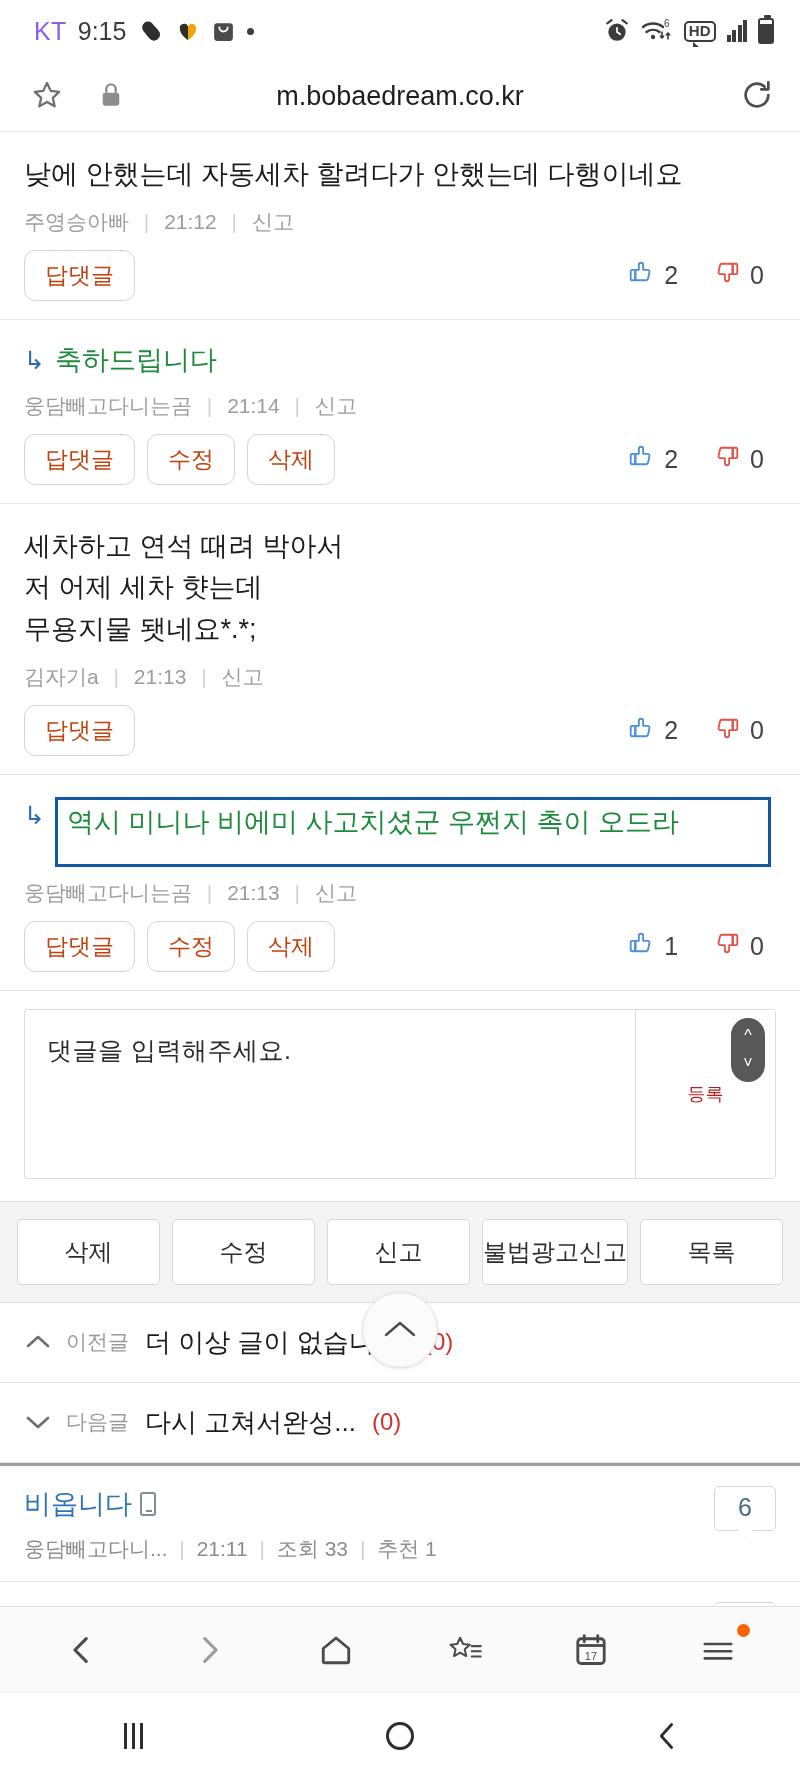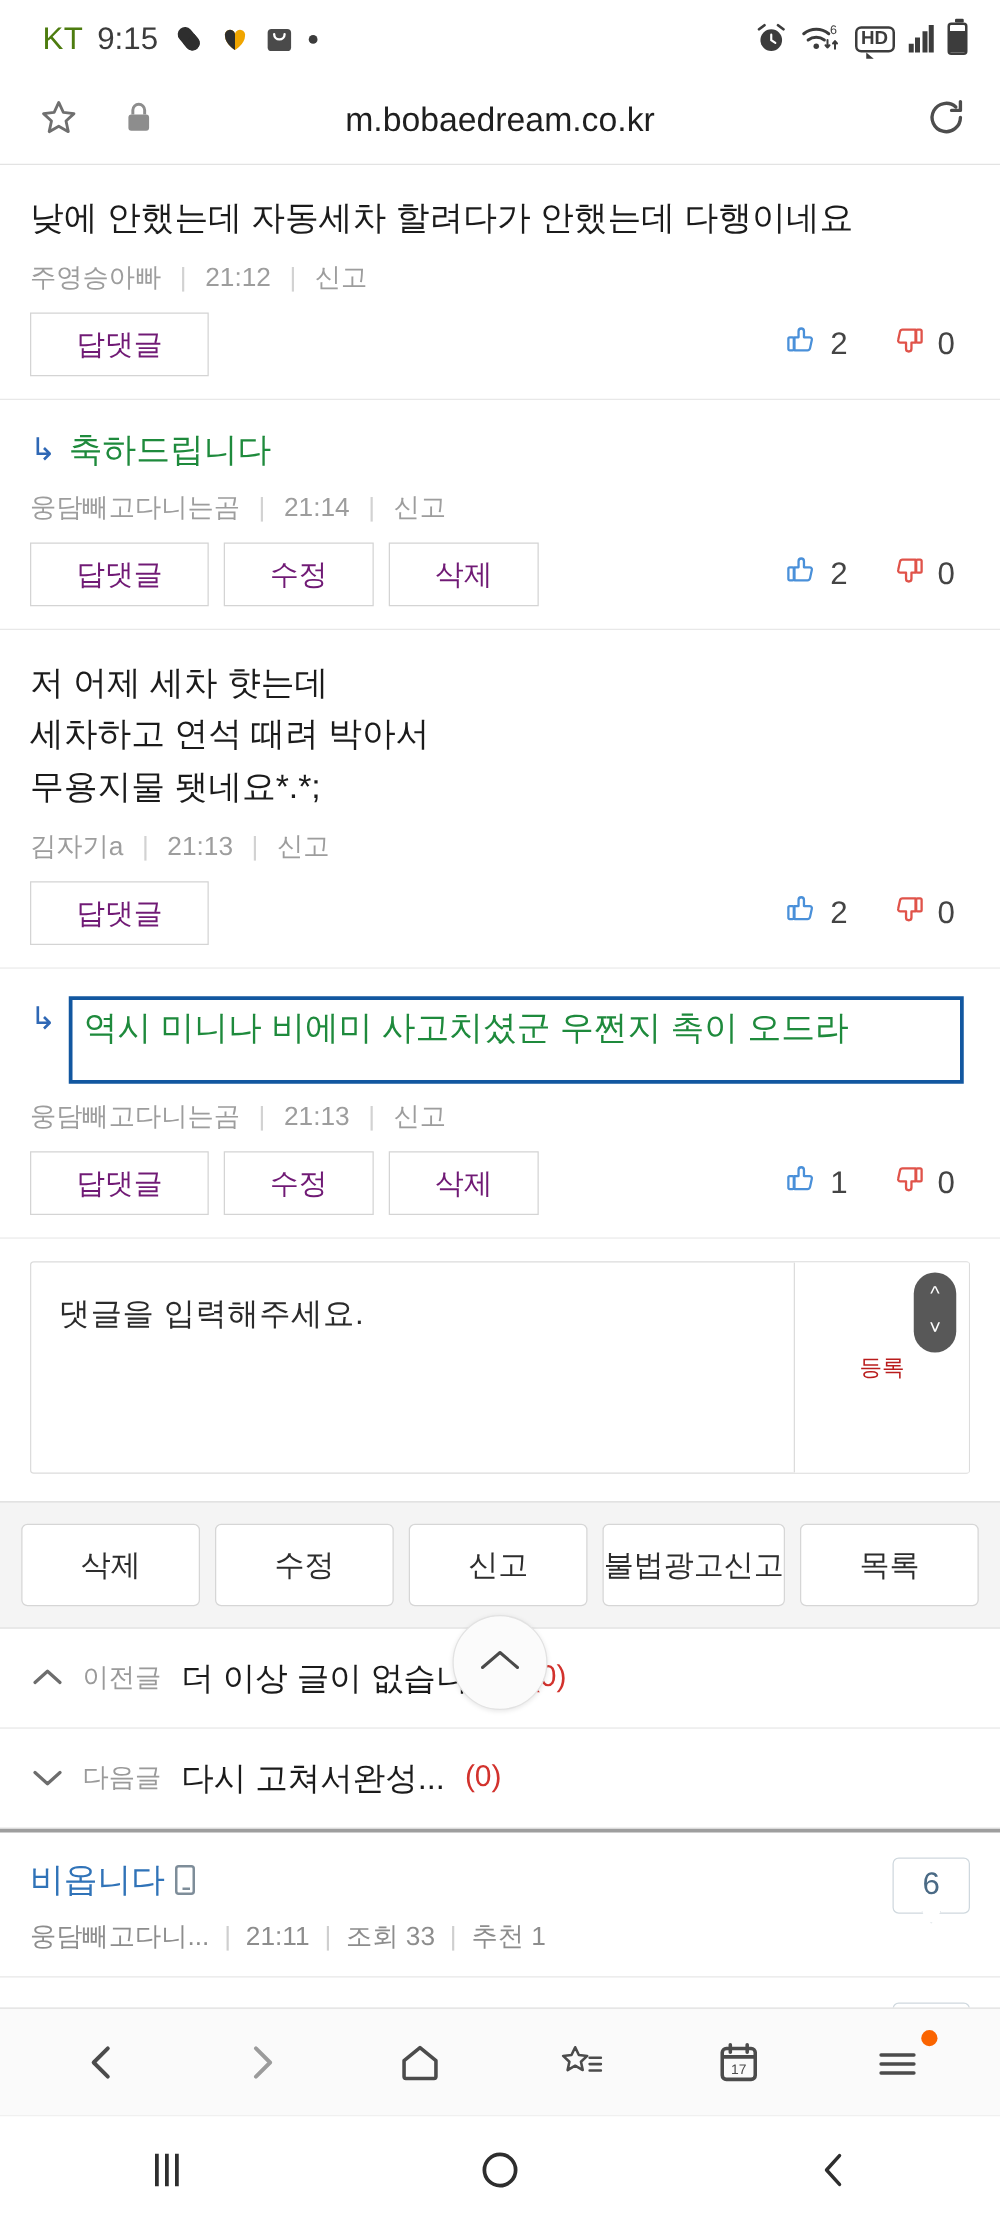--- a/index.html
+++ b/index.html
@@ -15,21 +15,21 @@
   
   .statusbar {
     height: 62px;
     display: flex;
     align-items: center;
     justify-content: space-between;
     padding: 0 26px 0 34px;
     background: #ffffff;
   }
   .sb-left { display: flex; align-items: center; gap: 11px; }
-  .sb-carrier { font-size: 25px; color: #4d7c0f; letter-spacing: .4px; }
+  .sb-carrier { font-size: 25px; color: #8b5cf6; letter-spacing: .4px; }
   .sb-clock { font-size: 25px; color: #3c3c3c; }
   .sb-ic { display: inline-flex; align-items: center; justify-content: center; }
   .sb-right { display: flex; align-items: center; gap: 11px; }
   .sb-dot { width: 7px; height: 7px; background: #3c3c3c; border-radius: 50%; display:inline-block; }
   .hd-box {
     border: 2.5px solid #3c3c3c; border-radius: 5px;
     font-size: 15px; font-weight: bold; color: #3c3c3c;
     padding: 0px 3px 1px; line-height: 16px; position: relative;
   }
   .hd-box::after {
@@ -75,22 +75,22 @@
   .c-arrow { color: #2f68b5; font-size: 25px; line-height: 36px; flex: none; }
   .c-reply-text { font-size: 27px; color: #1e8a3c; font-weight: 500; line-height: 1.4; }
   .c-reply-text.boxed {
     border: 3px solid #1257a0; padding: 6px 9px 24px; display:inline-block;
     width: calc(100% - 36px); line-height: 1.25;
   }
   .c-meta { margin-top: 12px; font-size: 21px; color: #9d9d9d; }
   .c-meta .sep { color: #d2d2d2; margin: 0 9px; }
   .c-footer { margin-top: 14px; display: flex; align-items: center; }
   .btn-sm {
-    border: 1px solid #d4d4d4; border-radius: 0; background: #fff;
-    font-size: 23px; color: #701a75; padding: 9px 36px; margin-right: 12px;
+    border: 1px solid #d4d4d4; border-radius: 11px; background: #fff;
+    font-size: 23px; color: #c2410c; padding: 9px 20px; margin-right: 12px;
     font-family: inherit;
   }
   .votes { margin-left: auto; display: flex; align-items: center; gap: 36px; padding-right: 12px; }
   .vote { display: flex; align-items: center; gap: 10px; font-size: 25px; color: #444; }
   .thumb-up { color: #4a90d9; }
   .thumb-down { color: #e0534a; }
 
   
   .writebox-wrap { padding: 18px 24px 22px; background: #fff; }
   .writebox {
@@ -349,22 +349,22 @@
               </svg>
           </span>
           <span>0</span>
         </span>
       </div>
     </div>
   </div>
 
   <div class="comment">
     <div class="c-body">
+      <span class="line">세차하고 연석 때려 박아서</span>
       <span class="line">저 어제 세차 햣는데</span>
-      <span class="line">세차하고 연석 때려 박아서</span>
       <span class="line">무용지물 됏네요*.*;</span>
     </div>
     <div class="c-meta">
       <span>김자기a</span>
       <span class="sep">|</span>
       <span>21:13</span>
       <span class="sep">|</span>
       <span>신고</span>
     </div>
     <div class="c-footer">

